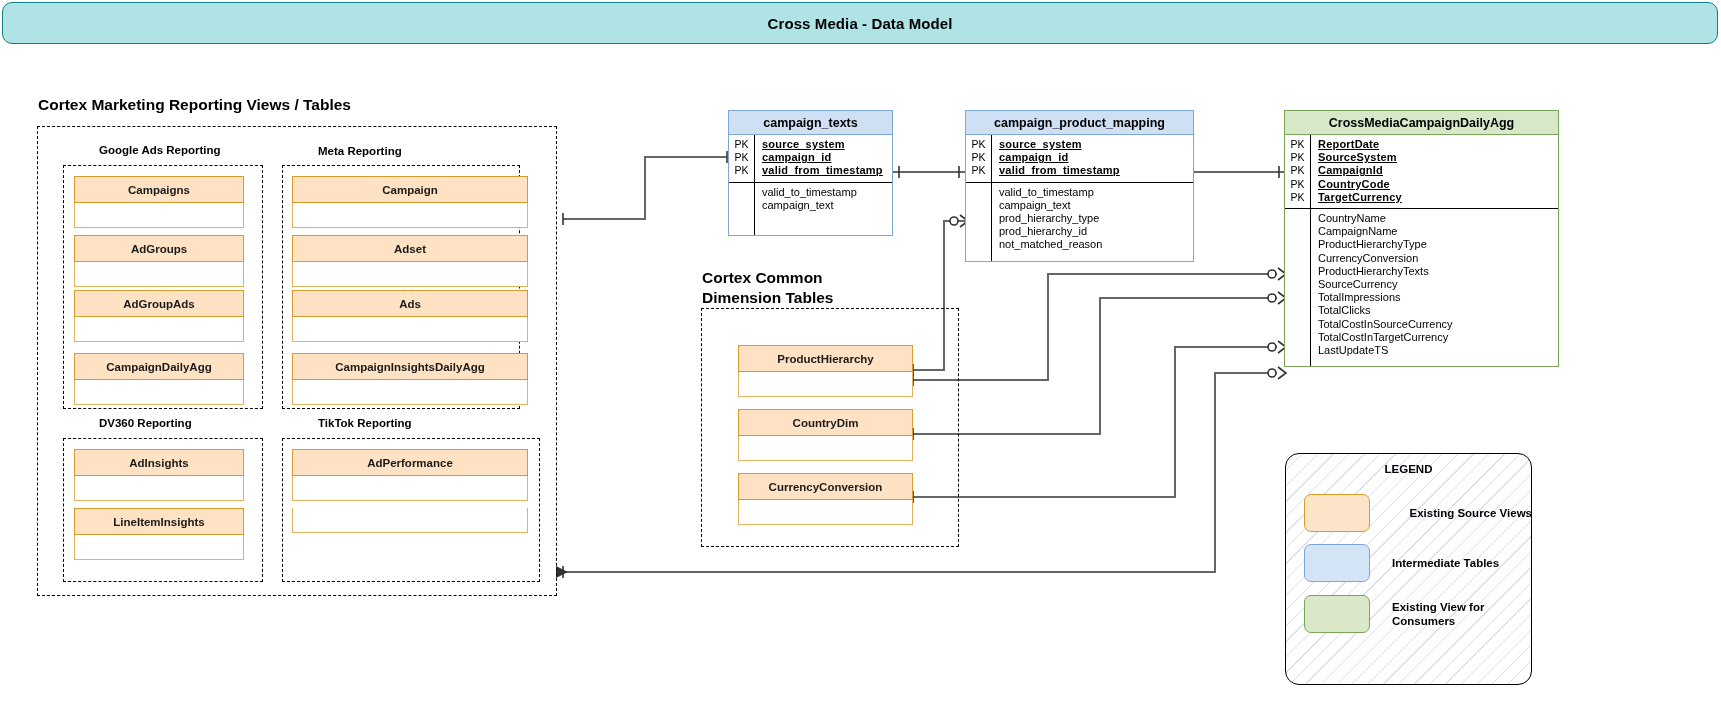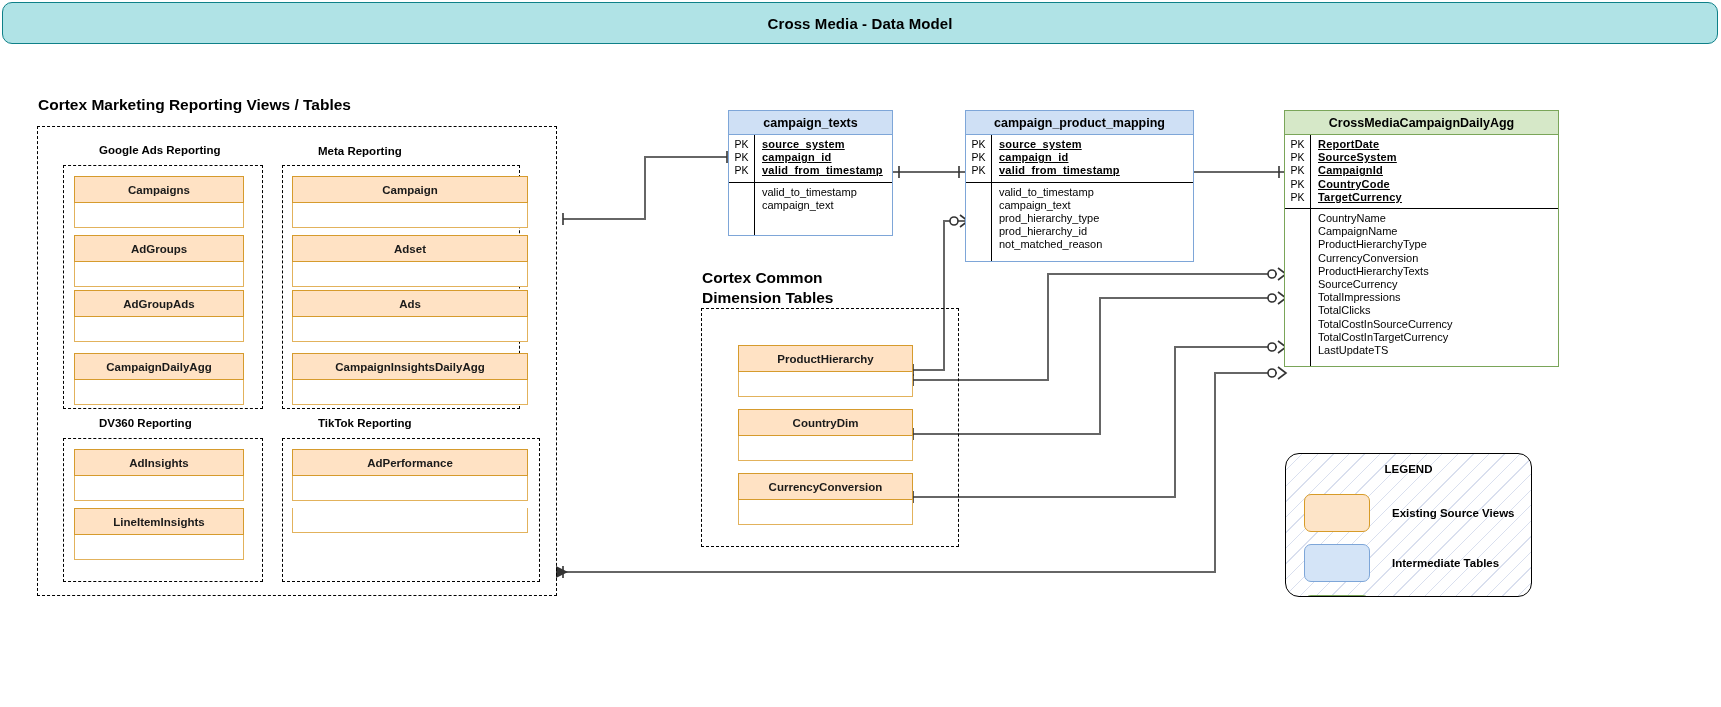--- a/index.html
+++ b/index.html
@@ -88,21 +88,21 @@
   .fieldcol{
     flex:1 1 auto; padding:3px 0 4px 7px; box-sizing:border-box;
   }
   .fieldcol div{ font-size:11px; line-height:13.2px; color:#000; white-space:nowrap;}
   .fieldcol .pk{ font-weight:bold; text-decoration:underline; letter-spacing:0.2px;}
   .sepline{ border-top:1px solid #000; }
   .attrrows .pkcol{ }
 
   
   #legend{
-    left:1285px; top:453px; width:247px; height:144px;
+    left:1285px; top:453px; width:247px; height:232px;
     border:1.4px solid #000;
     border-radius:14px;
     overflow:hidden;
     background:
       repeating-linear-gradient(135deg,
         rgba(130,150,200,0.30) 0px,
         rgba(130,150,200,0.30) 1px,
         rgba(255,255,255,0) 1px,
         rgba(255,255,255,0) 11px),
       #ffffff;
@@ -357,21 +357,21 @@
     <div class="body"></div>
   </div>
   <div class="abs srcbox dim" style="left:738px; top:473px;">
     <div class="hdr">CurrencyConversion</div>
     <div class="body"></div>
   </div>
 
   <div class="abs" id="legend">
     <div id="legend-title">LEGEND</div>
 
-    <div class="legend-row" style="top:40px;">
+    <div class="legend-row" style="top:40px;text-align:right;">
       <div class="legend-sw orange"></div>
       <div class="legend-txt">Existing Source Views</div>
     </div>
 
     <div class="legend-row" style="top:90px;">
       <div class="legend-sw blue"></div>
       <div class="legend-txt">Intermediate Tables</div>
     </div>
 
     <div class="legend-row" style="top:141px;">

